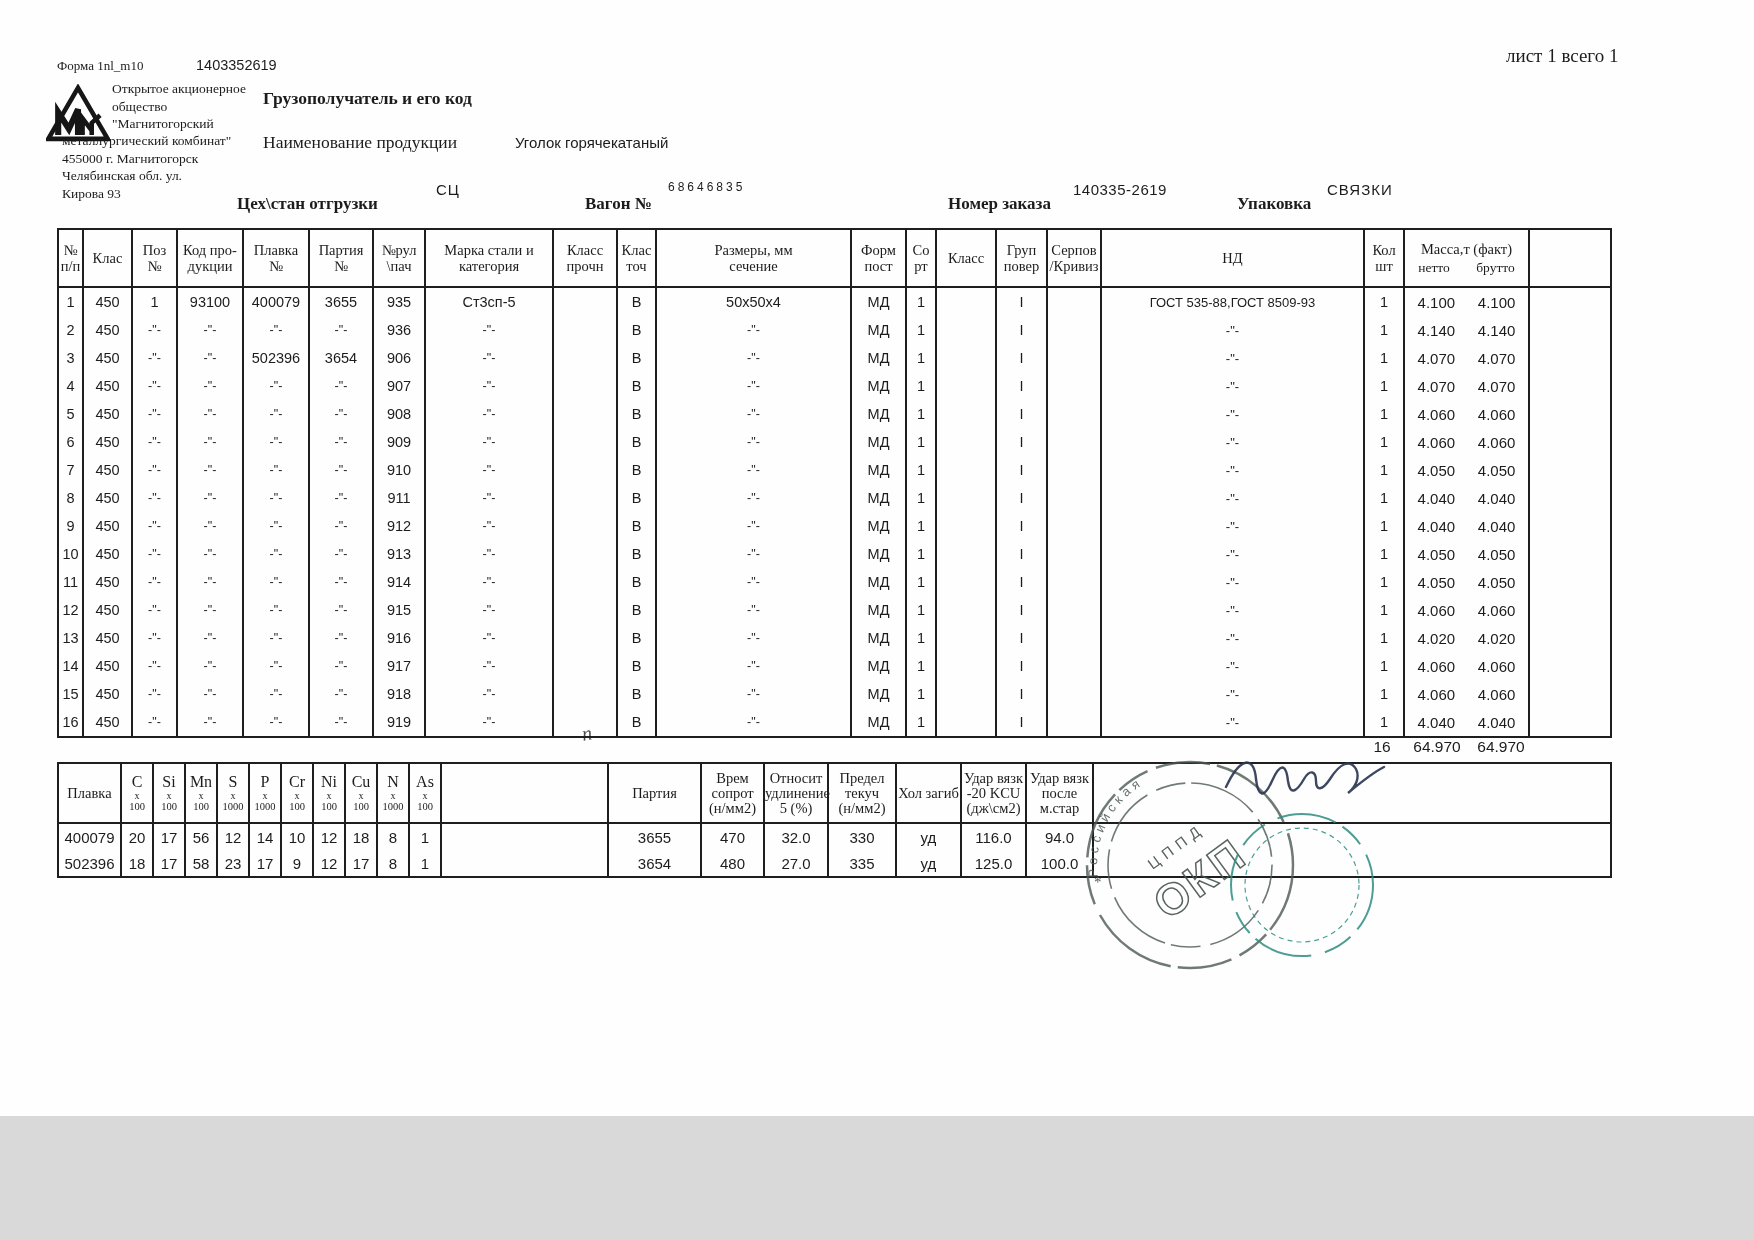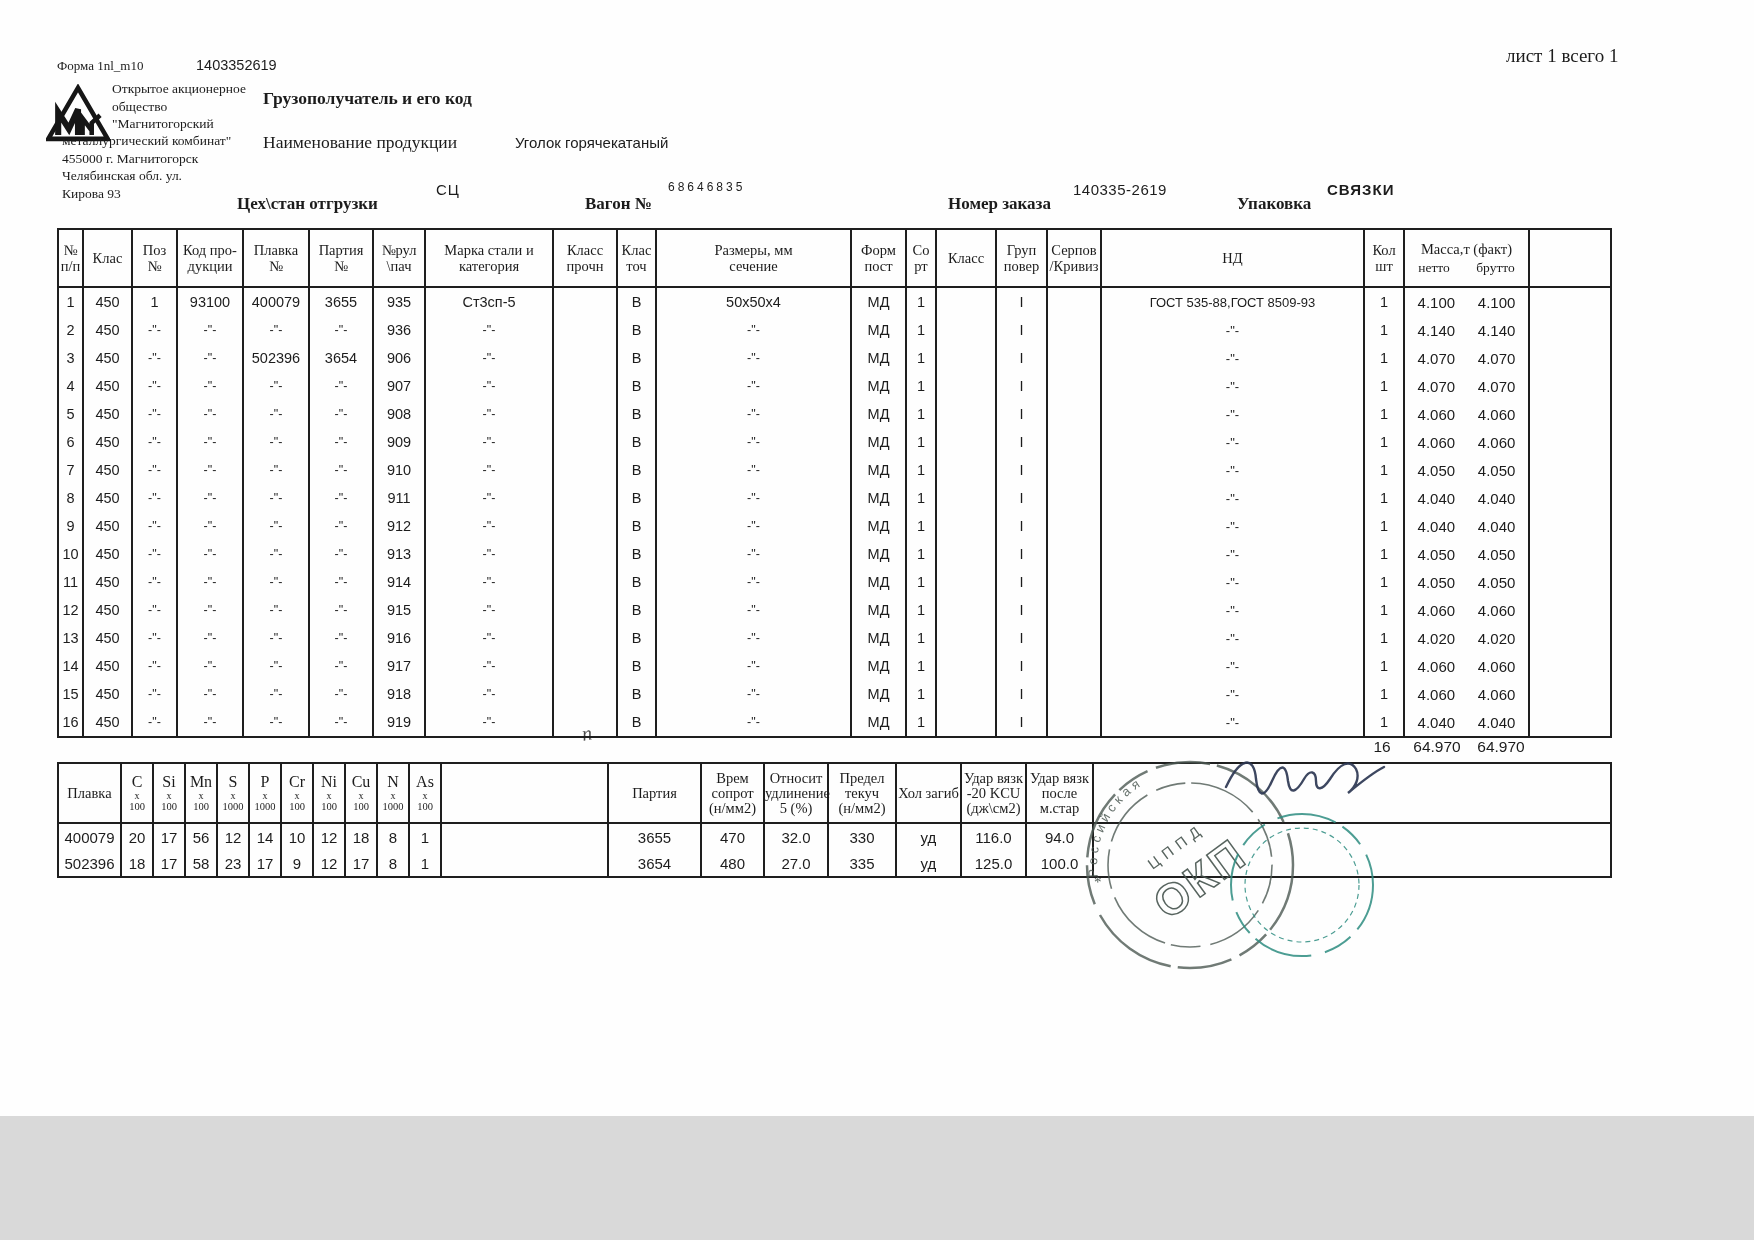--- a/index.html
+++ b/index.html
@@ -16,21 +16,21 @@
   #mmk-logo{left:46px;top:84px;}
   #addr-top{left:112px;top:80px;font-size:13.5px;line-height:17.5px;}
   #addr-bottom{left:62px;top:132px;font-size:13.5px;line-height:17.5px;}
   #consignee-label{left:263px;top:88px;font-size:17.5px;font-weight:bold;}
   #product-label{left:263px;top:132px;font-size:17.5px;font-weight:normal;}
   #product-value{left:515px;top:134px;font-size:15px;}
   .ship{top:194px;font-size:17px;font-weight:bold;}
   #shop-label{left:237px;}  #shop-value{left:408px;top:181px;font-size:15px;font-weight:normal;letter-spacing:1px;margin-left:28px;}
   #wagon-label{left:585px;} #wagon-value{left:668px;top:180px;font-size:12px;font-weight:normal;letter-spacing:3px;}
   #order-label{left:948px;} #order-value{left:1073px;top:181px;font-size:15px;font-weight:normal;letter-spacing:.5px;}
-  #packing-label{left:1237px;} #packing-value{left:1327px;top:181px;font-size:15px;font-weight:bold;letter-spacing:1px;}
+  #packing-label{left:1237px;} #packing-value{left:1327px;top:181px;font-size:15px;font-weight:normal;letter-spacing:1px;}
   
   #main-table{left:57px;top:228px;width:1553px;border-collapse:collapse;table-layout:fixed;
               border:2px solid #1e1e1e;}
   #main-table th{border-left:2px solid #1e1e1e;border-right:2px solid #1e1e1e;border-bottom:2px solid #1e1e1e;
                  font-weight:normal;font-size:14.5px;line-height:16px;height:52px;padding:2px 0;vertical-align:middle;text-align:center;}
   #main-table td{border-left:2px solid #1e1e1e;border-right:2px solid #1e1e1e;height:28px;padding:0;
                  text-align:center;font-family:"Liberation Sans",sans-serif;font-size:14.5px;}
   #main-table td.ditto{font-size:12.5px;color:#222;}
   #main-table td.nd-cell{font-size:13px;}
   #main-table td.mass-cell span{display:inline-block;width:49%;font-size:15px;}

